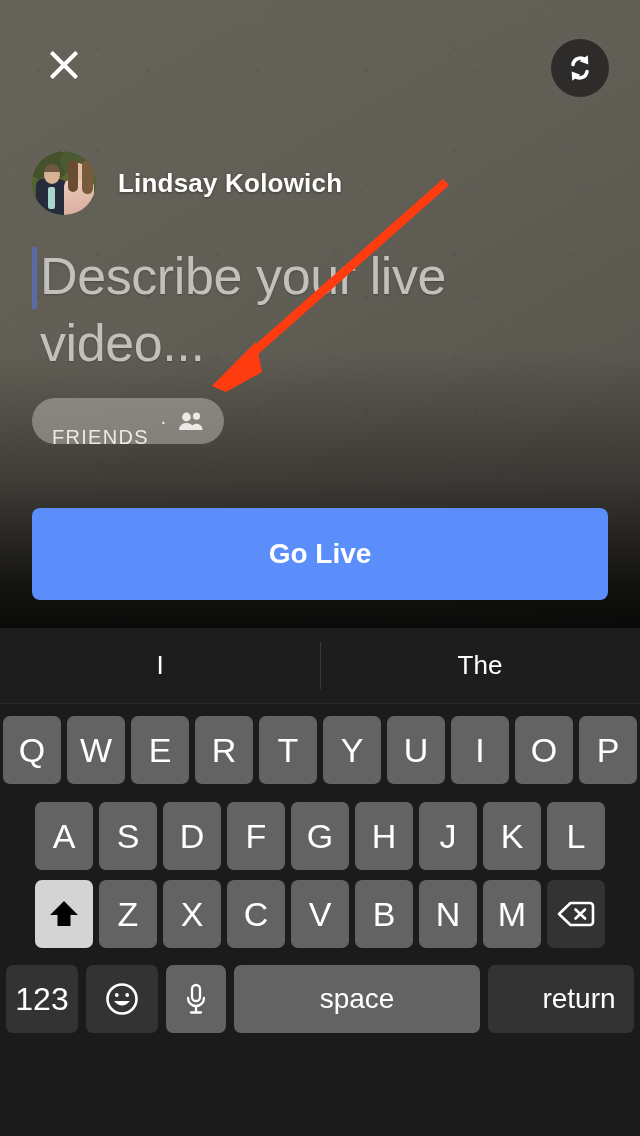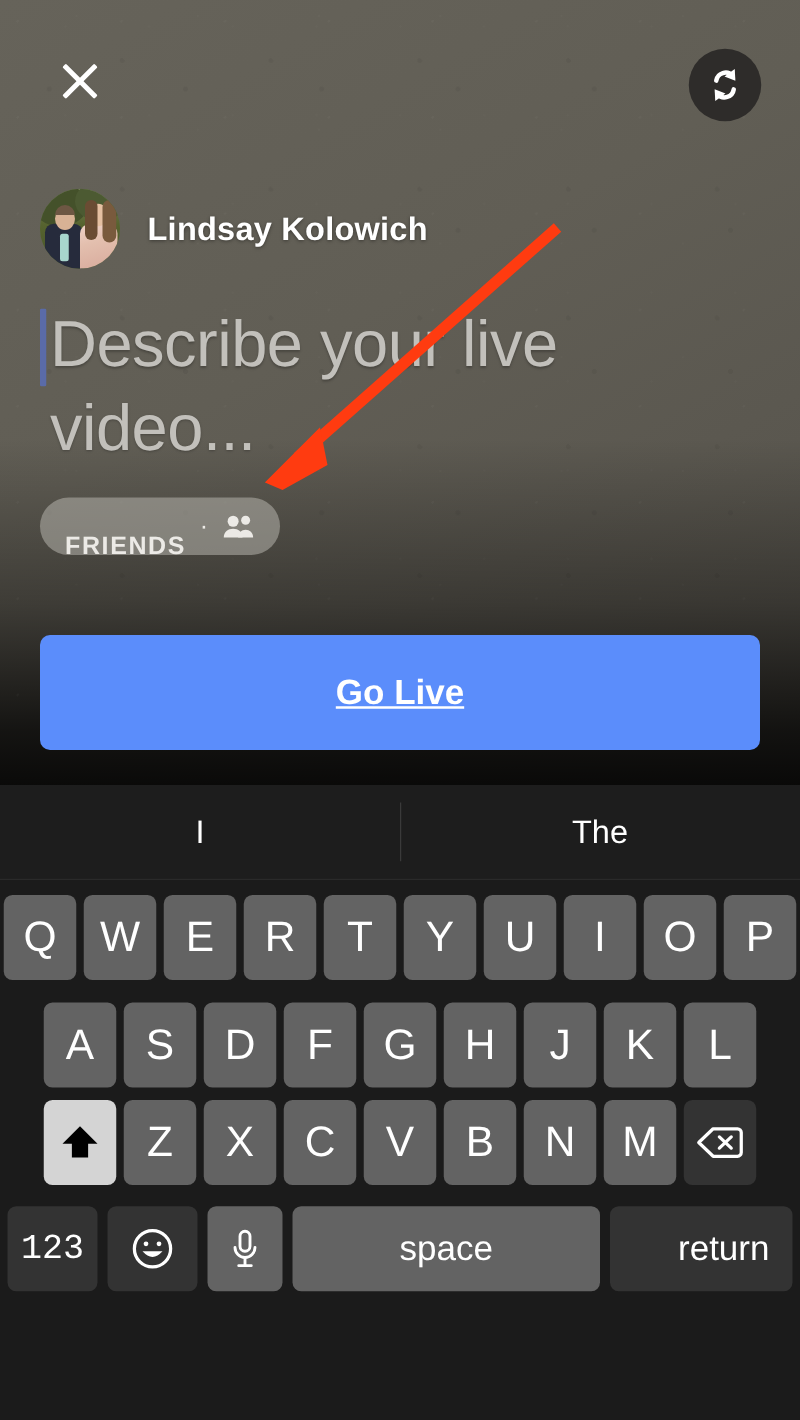--- a/index.html
+++ b/index.html
@@ -109,36 +109,35 @@
   }
 
   
   #privacy-pill {
     position:absolute; left:32px; top:398px; height:46px;
     padding:0 20px; border-radius:23px;
     background:rgba(180,178,172,.55);
     display:flex; align-items:center; gap:11px; z-index:5;
   }
   #privacy-label {
-    color:#eceae6; font-size:20px; letter-spacing:1.3px; font-weight:700;margin-top:32px;
+    color:#eceae6; font-size:20px; letter-spacing:1.3px; font-weight:400;margin-top:32px;
   }
   #privacy-dot {
     color:#eceae6; font-size:20px; line-height:1;
   }
 
   
   #go-live-btn {
     position:absolute; left:32px; top:508px;
     width:576px; height:92px; border-radius:8px;
     background:#5b8dfb; border:none; cursor:pointer;
     color:#fff; font-size:28px; font-weight:bold;
     font-family:"Liberation Sans", sans-serif;
     display:flex; align-items:center; justify-content:center;
     z-index:5;
-    text-decoration:underline;
   }
 
   
   #annotation-arrow {
     position:absolute; left:0; top:0; width:640px; height:628px;
     z-index:9; pointer-events:none;
   }
 
   
   #keyboard {
@@ -175,21 +174,21 @@
   #row2 .key { width:58px; height:68px; margin:0 3px; }
   #row3 .key { width:58px; height:68px; margin:0 3px; }
 
   .key.shift {
     width:76px; height:68px; background:#d4d4d4; margin-right:16px; margin-left:6px;
   }
   .key.delete {
     width:76px; height:68px; background:#333333; margin-left:16px; margin-right:6px;
   }
   .key.dark { background:#333333; }
-  .key.num   { width:72px; height:68px; margin:0 4px 0 6px; font-size:28px;font-family:Liberation Mono, monospace; }
+  .key.num   { width:72px; height:68px; margin:0 4px 0 6px; font-size:32px; }
   .key.emoji { width:72px; height:68px; margin:0 4px; }
   .key.mic   { width:60px; height:68px; margin:0 4px; background:#636363; }
   .key.space { width:246px; height:68px; margin:12px 4px; font-size:28px; }
   .key.return{ width:146px; height:68px; margin:0 6px 0 4px; font-size:28px; background:#333333;padding-left:36px; }
 </style>
 </head>
 <body>
 
 <div id="screen">
 

